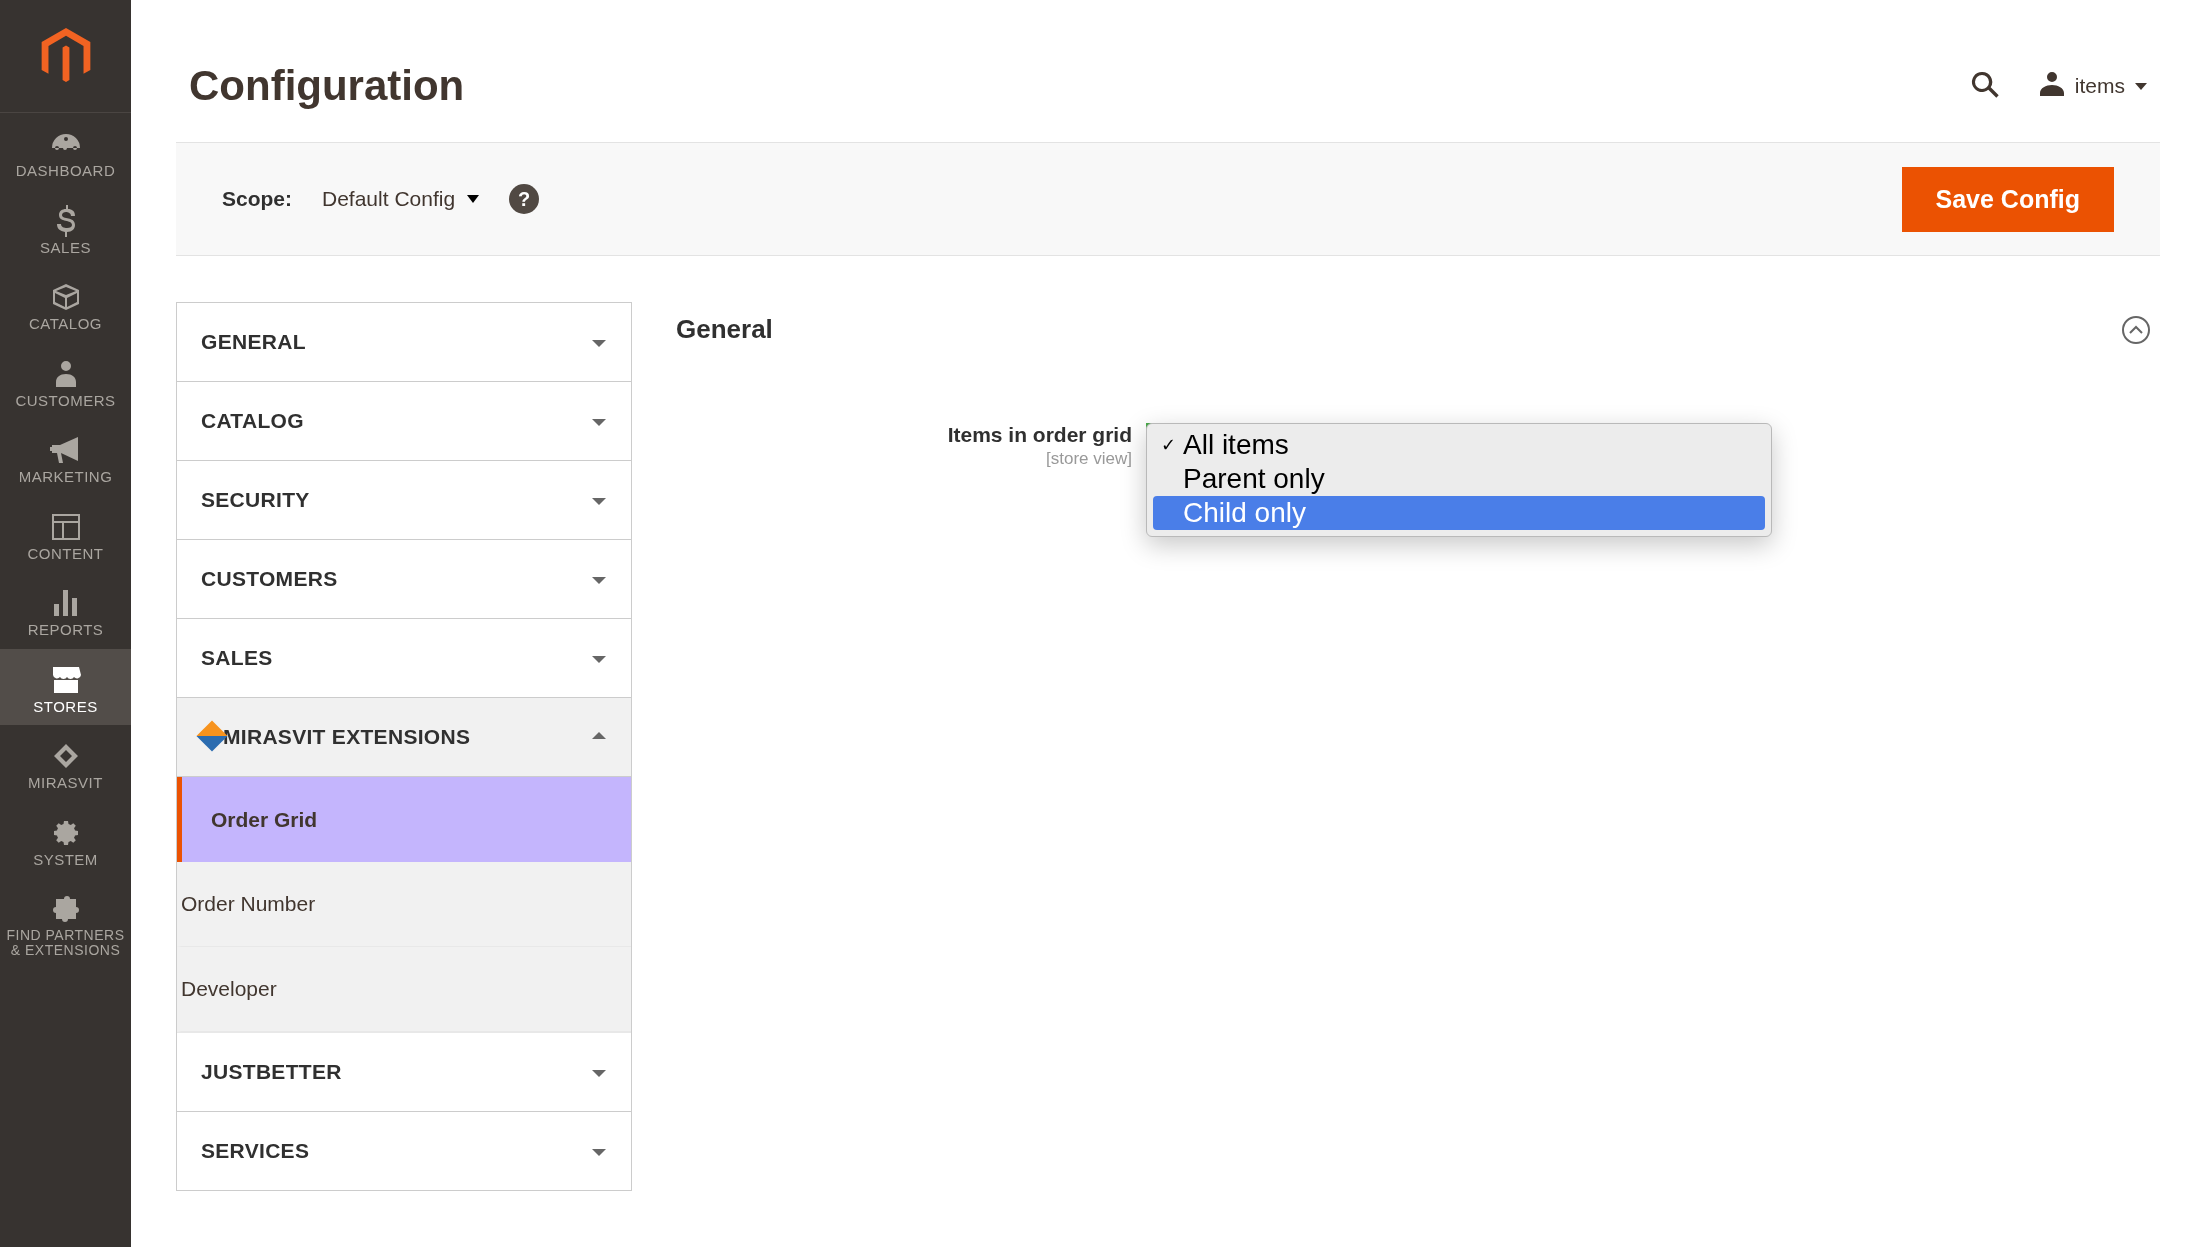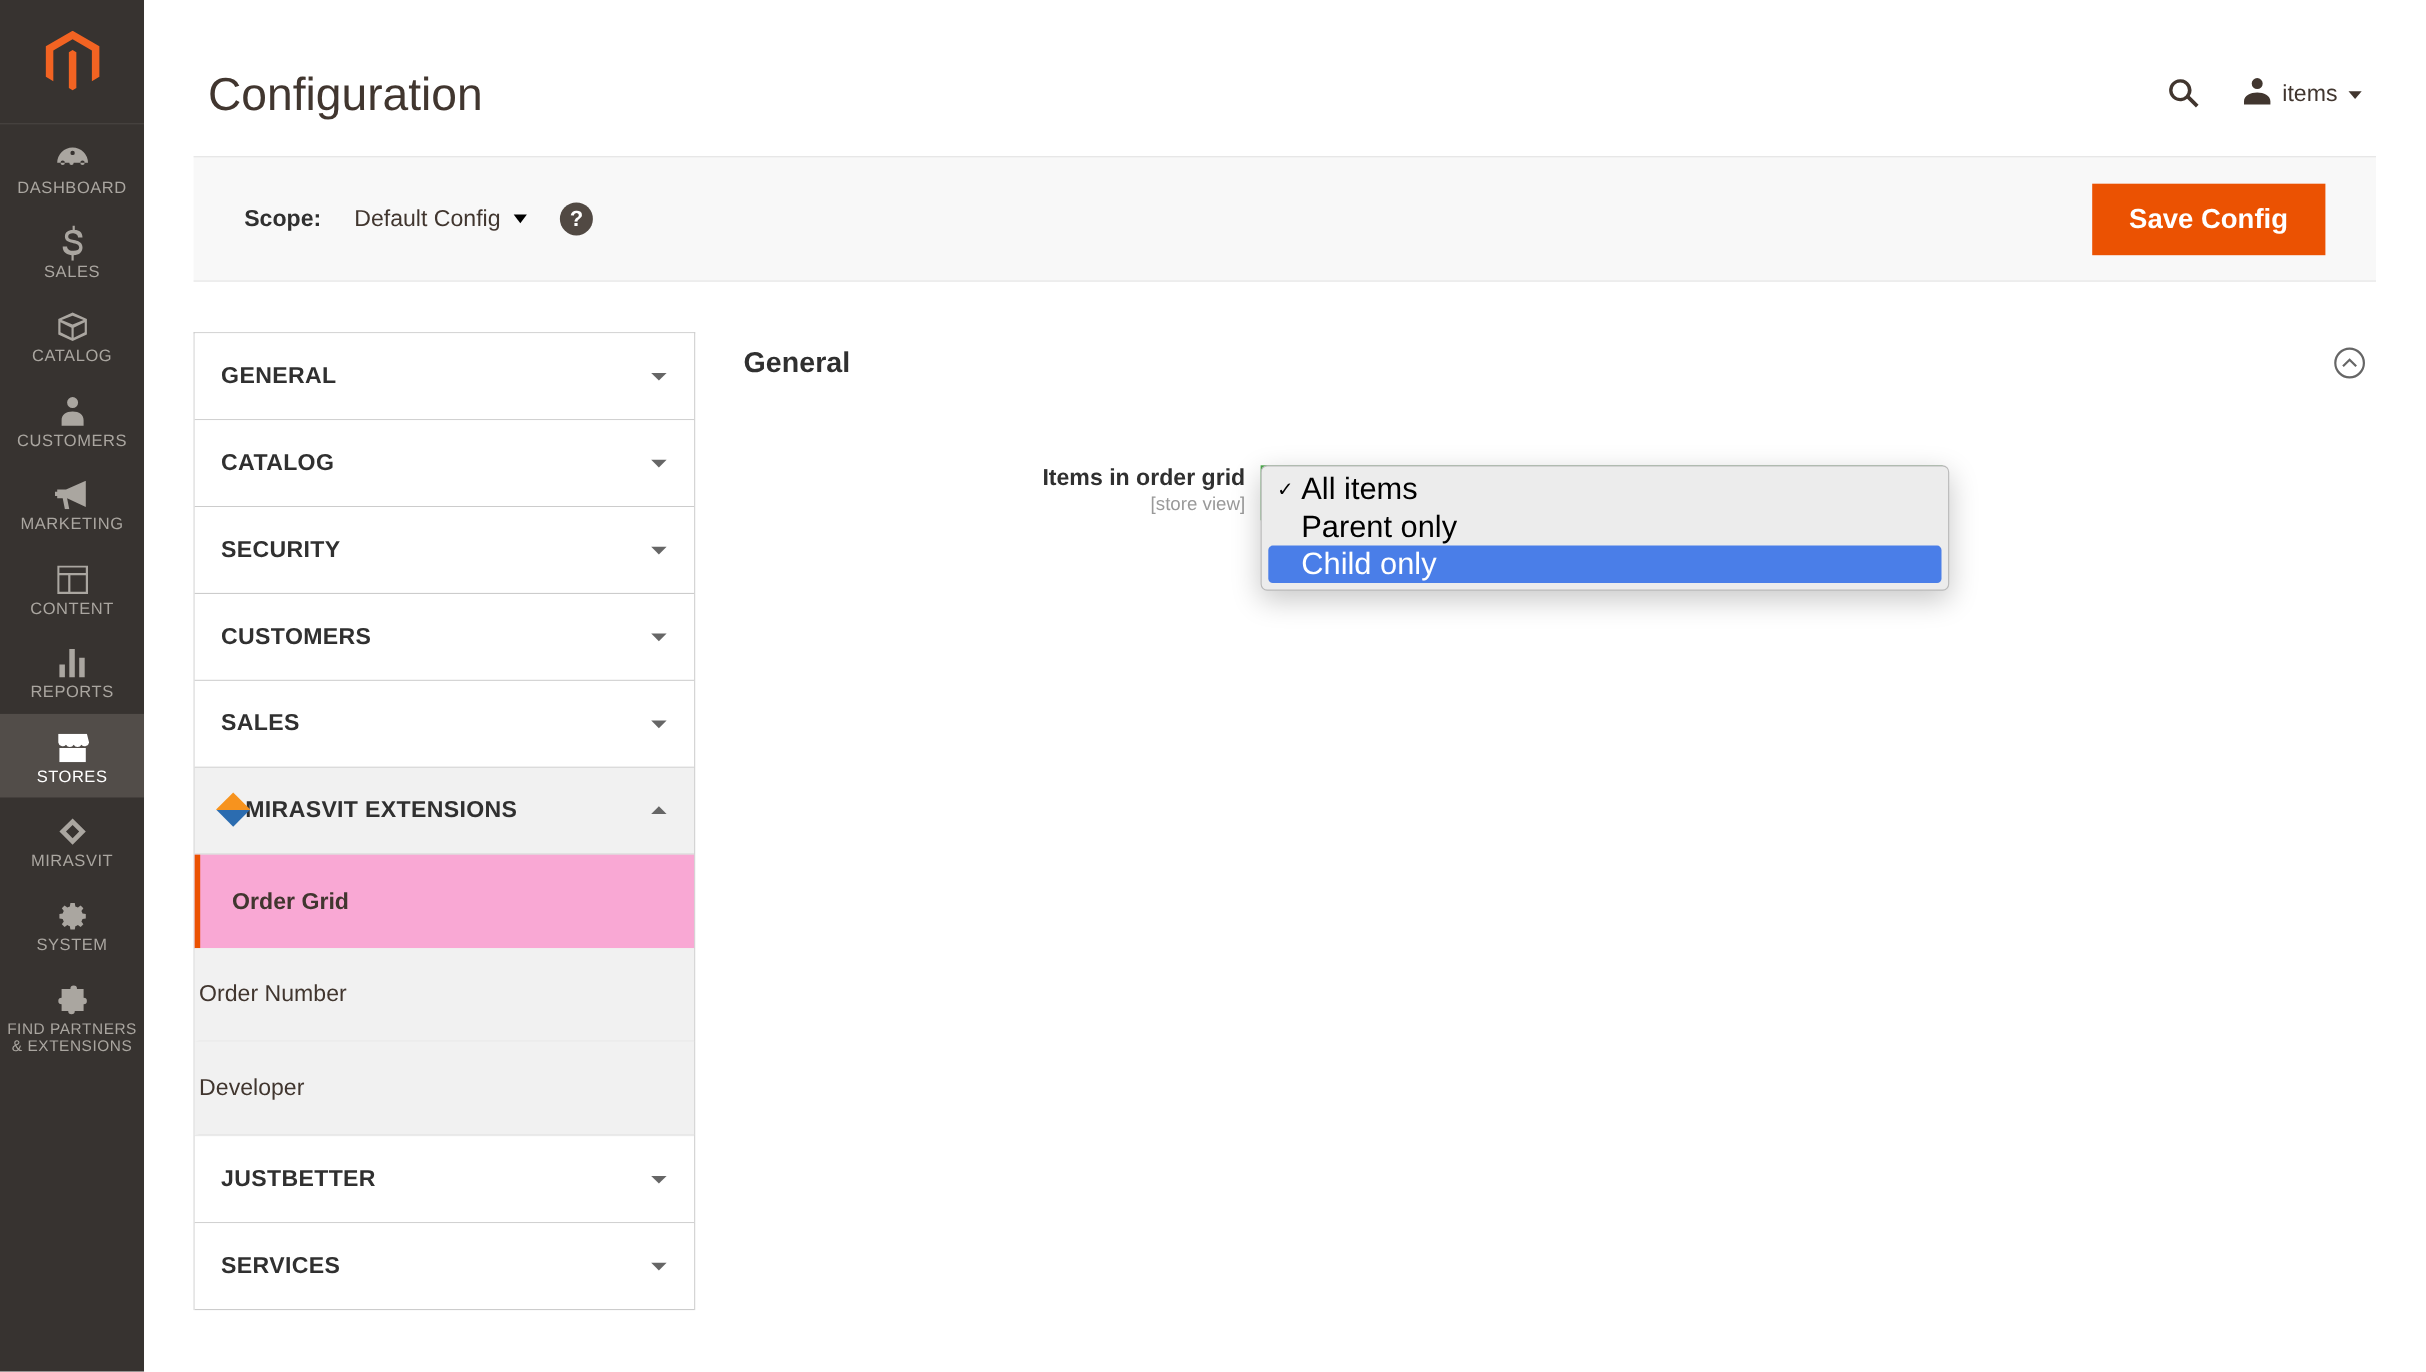--- a/index.html
+++ b/index.html
@@ -71,21 +71,21 @@
 
 .page-header {
   padding: 30px 58px 0 58px;
   display: flex;
   align-items: center;
   justify-content: space-between;
   height: 142px;
 }
 .page-title {
   font-size: 42px;
-  font-weight: 400;
+  font-weight: 700;
   color: #41362f;
 }
 .header-actions {
   display: flex;
   align-items: center;
   gap: 38px;
 }
 .search-icon svg, .user-icon svg { fill: #41362f; }
 .user-block {
   display: flex;
@@ -200,21 +200,21 @@
   height: 85px;
   display: flex;
   align-items: center;
   font-size: 21px;
   font-weight: 600;
   color: #41362f;
   cursor: pointer;
   border-left: 4px solid transparent;
 }
 .sub-item.active {
-  background: #f9a8d4;
+  background: #c4b5fd;
   border-left: 5px solid #eb5202;
   padding-left: 29px;
   text-align: right;
 }
 .sub-item:not(.active) {
   font-weight: 400;
   background: #f1f1f1;
   border-bottom: 1px solid #e8e8e8;
 }
 

